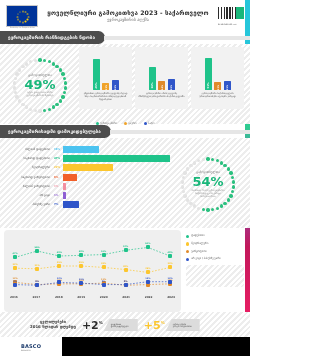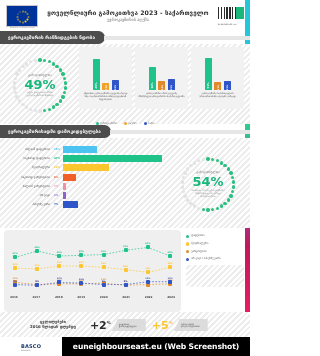--- a/index.html
+++ b/index.html
@@ -30,21 +30,21 @@
   .logo-right .grn{position:absolute;right:0;top:0;width:8px;height:12px;background:#19b77a;}
   .logo-right .cap{position:absolute;left:0;bottom:0;font-size:1.7px;color:#555;}
 
   
   .banner{height:13px;margin:1px 0 0 0;position:relative;display:flex;align-items:center;}
   .banner .pill{background:#4d4d4d;color:#fff;height:13px;border-radius:0 8px 8px 0;
     display:flex;align-items:center;padding:0 10px 0 8px;font-size:4.6px;font-weight:bold;letter-spacing:.1px;}
   .banner .rail{flex:1;height:4px;background:#e6e6e6;margin-left:-1px;}
 
   
-  .hatch{background-image:repeating-linear-gradient(135deg,#ffffff 0 2px,#ededed 2px 4px);gap:8px;}
+  .hatch{background-image:repeating-linear-gradient(135deg,#ffffff 0 2px,#ededed 2px 4px);}
 
   
   .sec1{position:relative;height:80px;padding:3px 6px 0 4px;box-sizing:border-box;display:flex;gap:3px;}
   .donut-card{width:72px;position:relative;display:flex;align-items:center;justify-content:center;}
   .donut{position:relative;width:56px;height:56px;}
   .donut .dot{position:absolute;width:3.4px;height:3.4px;border-radius:50%;}
   .donut-center{position:absolute;left:0;top:0;width:56px;height:56px;display:flex;flex-direction:column;
     align-items:center;justify-content:center;text-align:center;}
   .donut-label{font-size:3.1px;color:#7a7a7a;line-height:1.1;}
   .donut-big{font-size:13px;font-weight:bold;color:#19b77a;line-height:1;margin:.5px 0;}
@@ -488,16 +488,15 @@
       </div>
   </div>
 
   <div class="bottombar">
     <div class="basco">
       <div>
         <div class="bt">BASCO</div>
         <div class="bs">RESEARCH</div>
       </div>
     </div>
-    <div class="watermark">euneighbourseast.eu (Web Screenshot)</div>
   </div>
 
 </div>
 
 </body></html>

